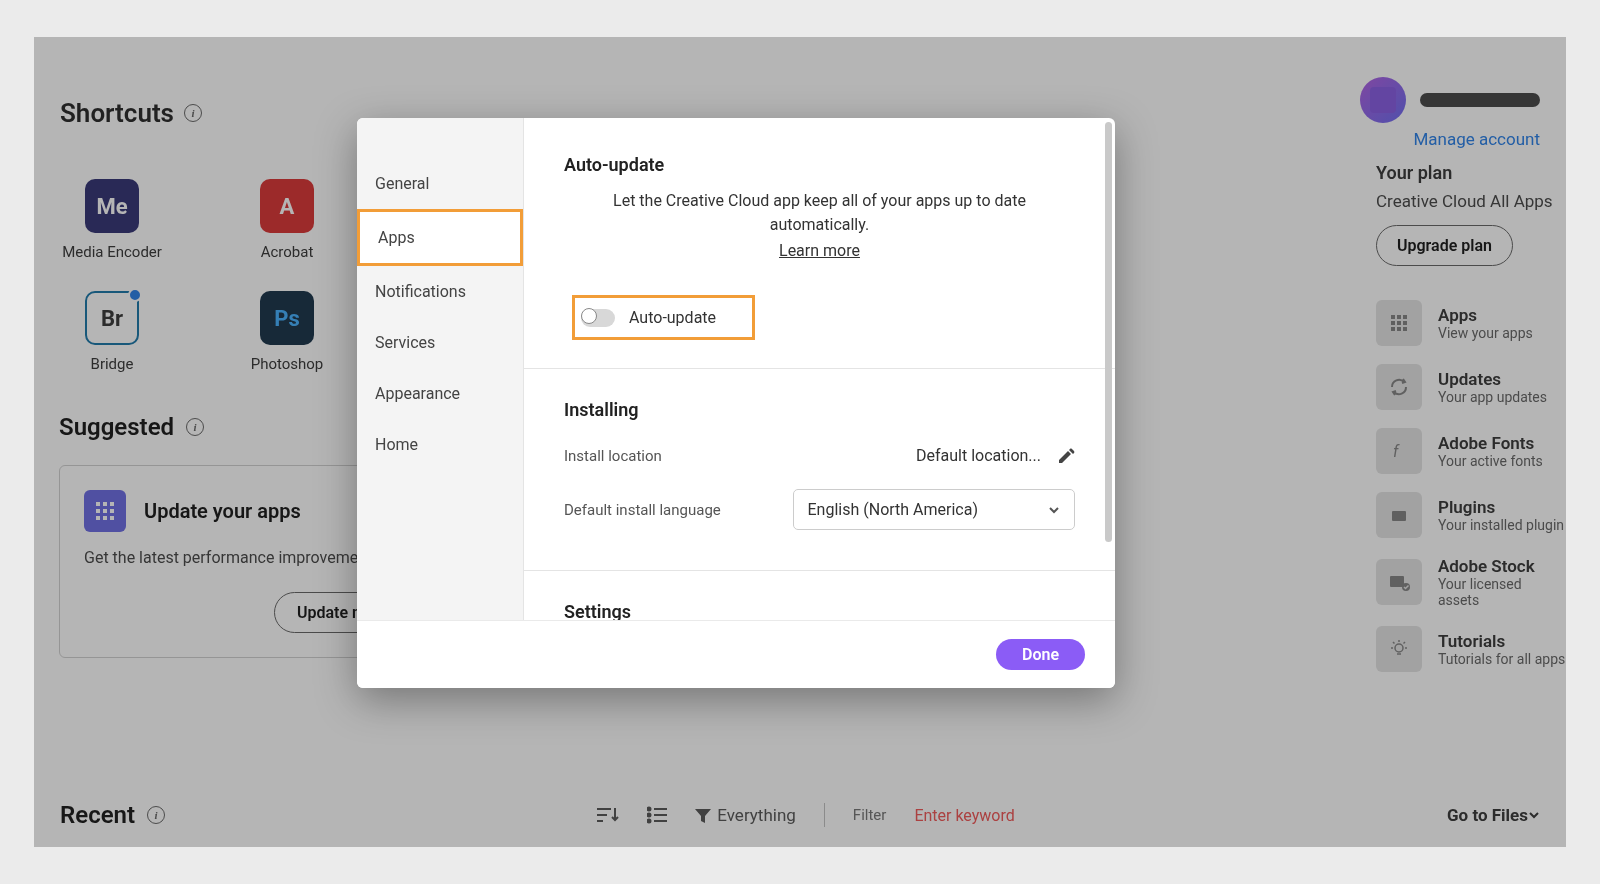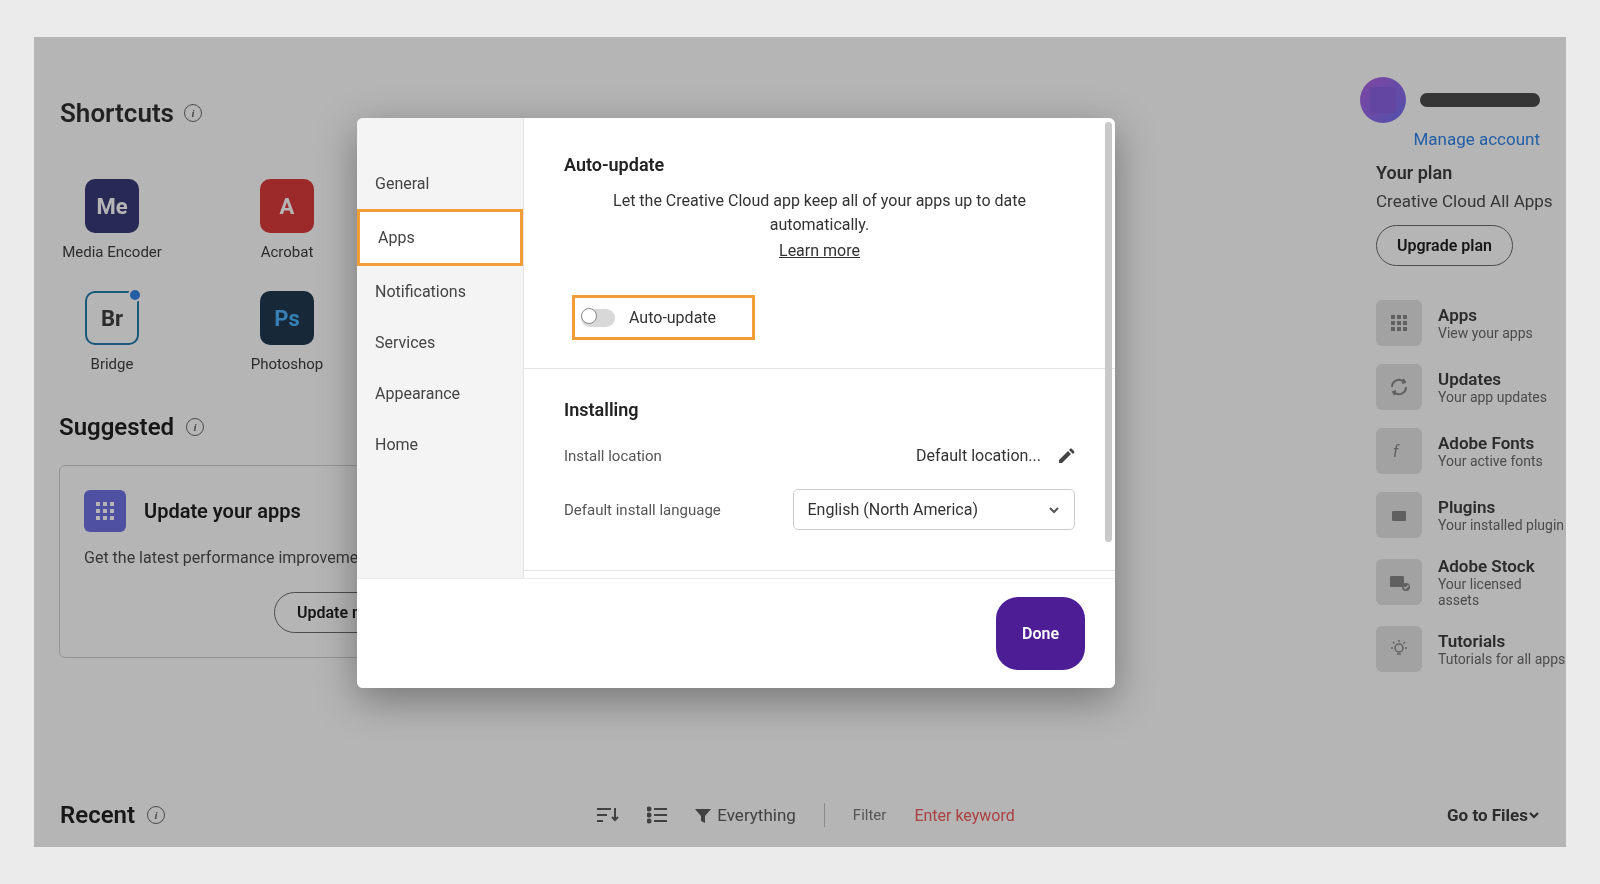--- a/index.html
+++ b/index.html
@@ -71,21 +71,21 @@
   .toggle { width:34px; height:18px; border-radius:10px; background:#d8d8d8; position:relative; }
   .toggle-knob { width:16px; height:16px; border-radius:50%; background:#fff; border:1.5px solid #888; position:absolute; left:0; top:-1px; }
   .toggle-label { font-size:16px; color:#333; }
   .hr { height:1px; background:#e4e4e4; margin:10px -40px 30px -40px; }
   .setting-row { display:flex; justify-content:space-between; align-items:center; padding:12px 0; }
   .setting-label { font-size:15px; color:#555; }
   .setting-val { font-size:16px; color:#333; display:flex; align-items:center; gap:16px; }
   .pencil { width:18px; height:18px; }
   .dropdown { border:1px solid #ccc; border-radius:5px; padding:10px 14px; font-size:16px; color:#333; display:flex; align-items:center; gap:70px; min-width:220px; justify-content:space-between; }
   .modal-footer { border-top:1px solid #eaeaea; padding:18px 30px; display:flex; justify-content:flex-end; background:#fff; }
-  .done-btn { background:#4c1d95; color:#fff; border:none; border-radius:22px; padding:27px 26px; font-size:16px; font-weight:600; cursor:pointer; }
+  .done-btn { background:#8b5cf6; color:#fff; border:none; border-radius:22px; padding:6px 26px; font-size:16px; font-weight:600; cursor:pointer; }
   .scrollbar { position:absolute; right:3px; top:4px; width:7px; height:420px; background:#c9c9c9; border-radius:4px; }
 
   svg { display:block; }
 </style>
 </head>
 <body>
 
 <div class="outer-frame">
   <div class="main-page">
 

